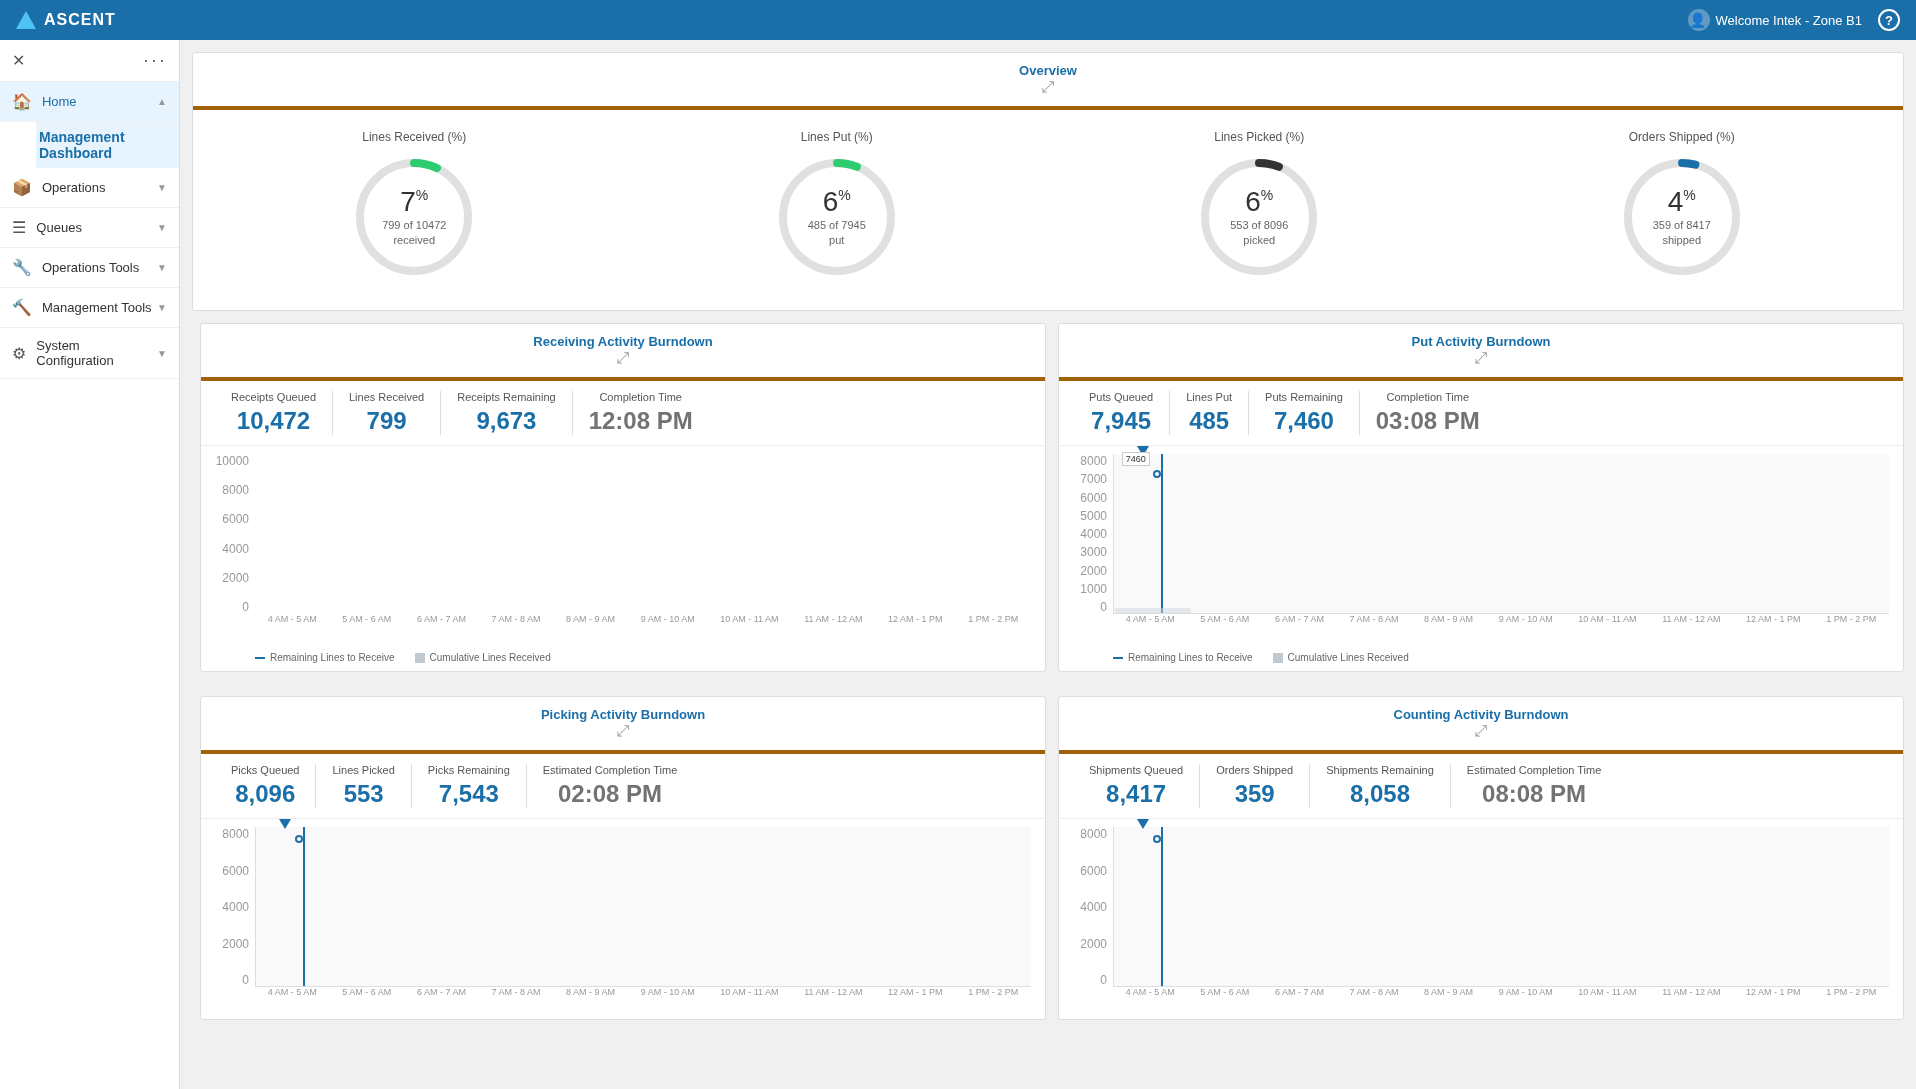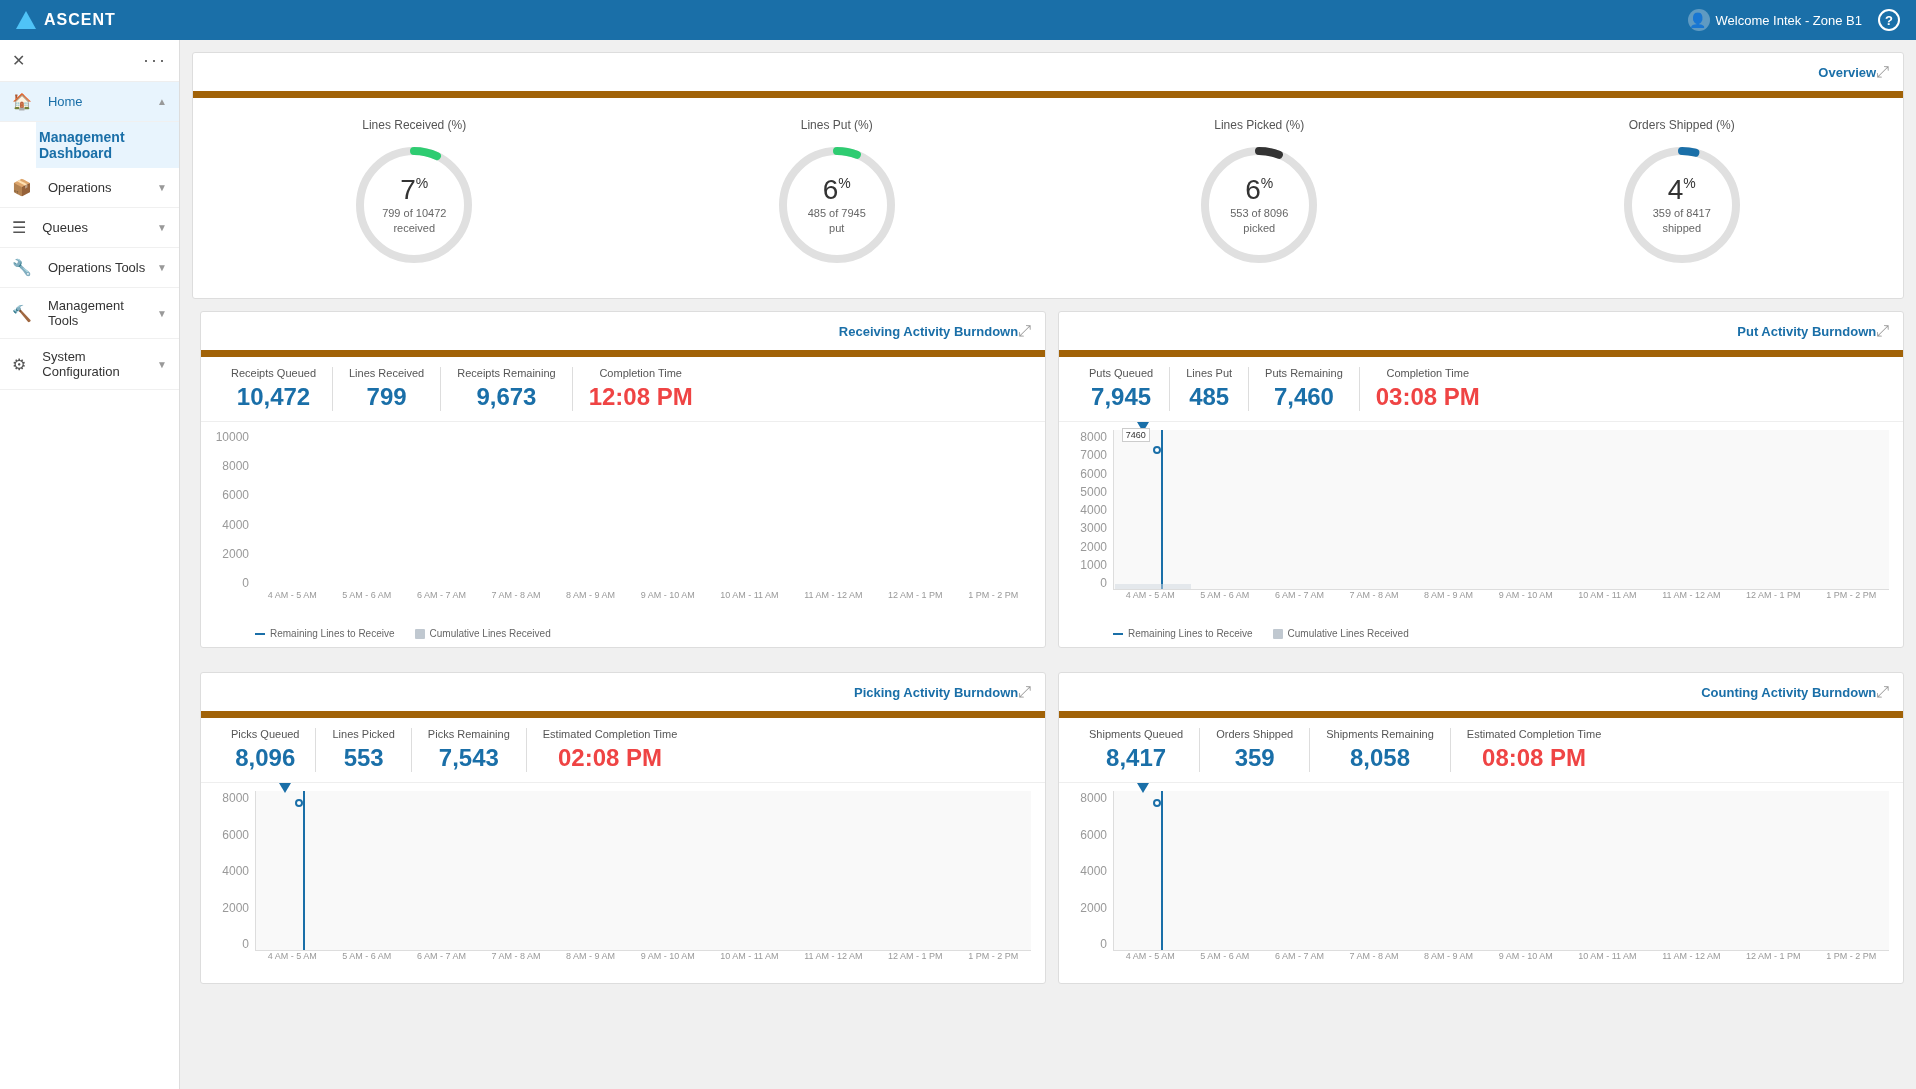--- a/index.html
+++ b/index.html
@@ -49,21 +49,21 @@
       display: flex;
       align-items: center;
       justify-content: space-between;
       padding: 10px 12px;
       cursor: pointer;
       border-bottom: 1px solid #f0f0f0;
     }
     .sidebar-item.active { background: #e8f4fd; color: #1a6fa8; }
     .sidebar-item-left { display: flex; align-items: center; gap: 10px; }
     .sidebar-icon { font-size: 16px; color: #555; }
-    .sidebar-label { font-size: 13px; font-weight: 500; margin-left: 6px; }
+    .sidebar-label { font-size: 13px; font-weight: 500; }
     .sidebar-chevron { font-size: 10px; color: #999; }
     .sidebar-sub { padding-left: 36px; }
     .sidebar-sub-item {
       padding: 7px 3px;
       font-size: 14px;
       cursor: pointer;
       color: #555;
     }
     .sidebar-sub-item.active { color: #1a6fa8; font-weight: 600; background: #e8f4fd; }
 
@@ -87,24 +87,25 @@
 
     
     .panel {
       background: white;
       border: 1px solid #ddd;
       border-radius: 3px;
       margin-bottom: 12px;
     }
     .panel-header {
       padding: 10px 14px;
-      border-bottom: 7px solid #a16207;
+      border-bottom: 4px solid #a16207;
       display: flex;
       align-items: center;
       justify-content: flex-end;
+      flex-direction: column;
     }
     .panel-title { font-size: 13px; font-weight: 600; color: #1a6fa8; }
     .panel-expand { font-size: 16px; color: #999; cursor: pointer; }
 
     
     .overview-gauges {
       display: flex;
       justify-content: space-around;
       padding: 20px 10px;
     }
@@ -144,21 +145,21 @@
       border-bottom: 1px solid #eee;
     }
     .stat-item {
       text-align: center;
       padding: 0 16px;
       border-right: 1px solid #ddd;
     }
     .stat-item:last-child { border-right: none; }
     .stat-label { font-size: 11px; color: #555; margin-bottom: 4px; }
     .stat-value { font-size: 24px; font-weight: 600; color: #1a6fa8; }
-    .stat-value.gray { color: #ef4444; }
+    .stat-value.gray { color: #737373; }
 
     
     .chart-area { padding: 8px 14px 10px; position: relative; height: 200px; }
     .chart-inner { position: relative; height: 180px; }
     .chart-yaxis {
       position: absolute;
       left: 0;
       top: 0;
       bottom: 20px;
       width: 38px;

